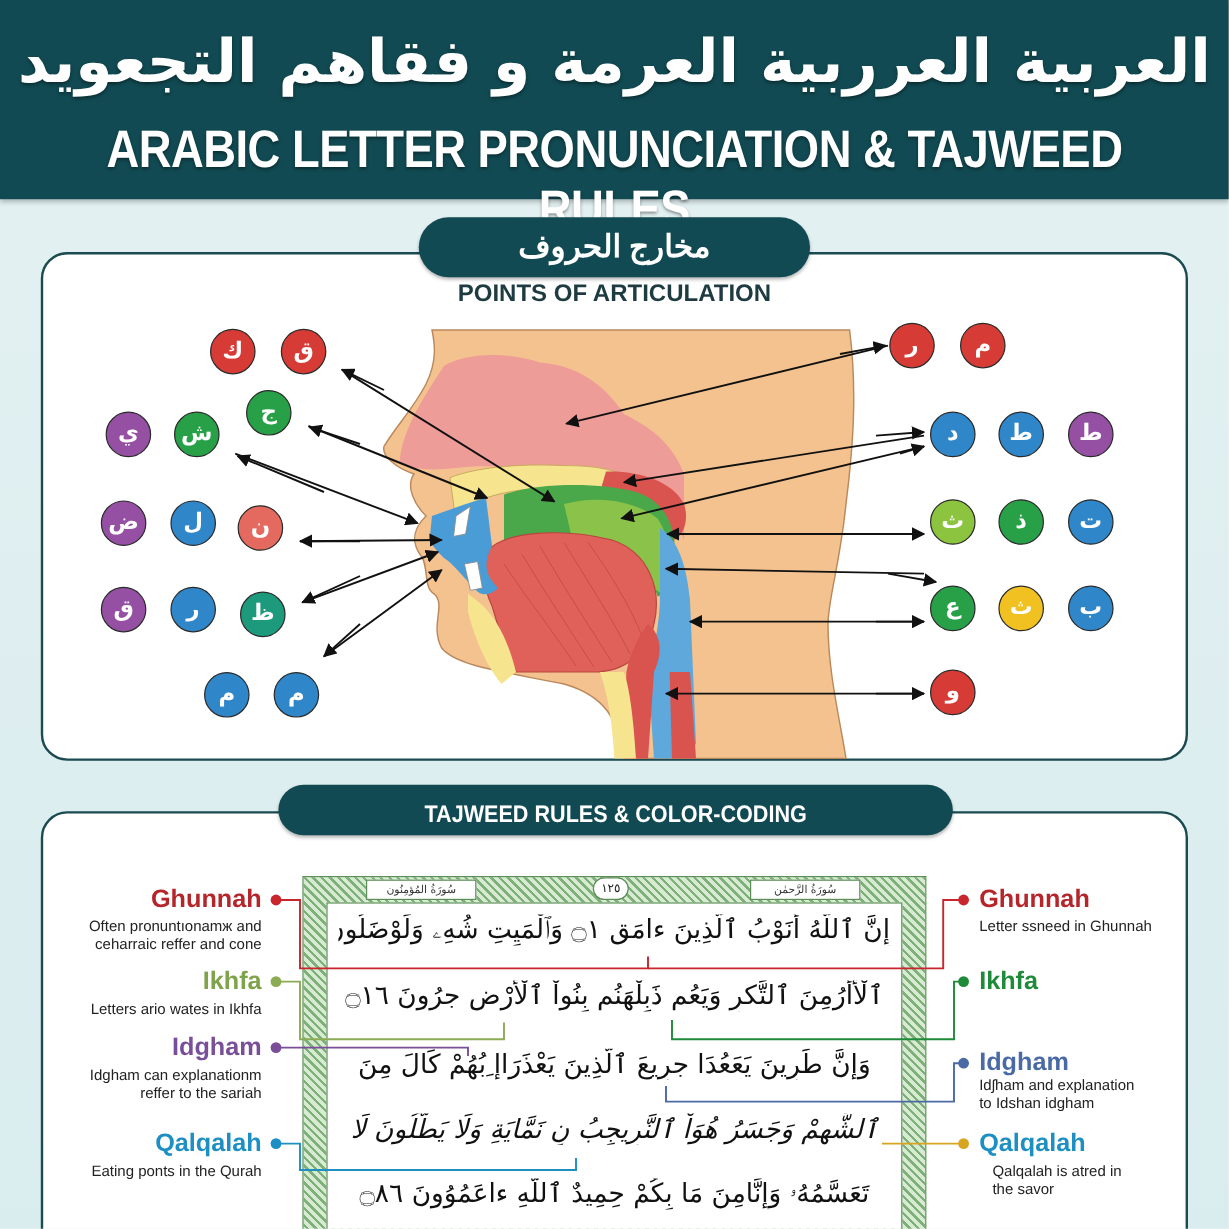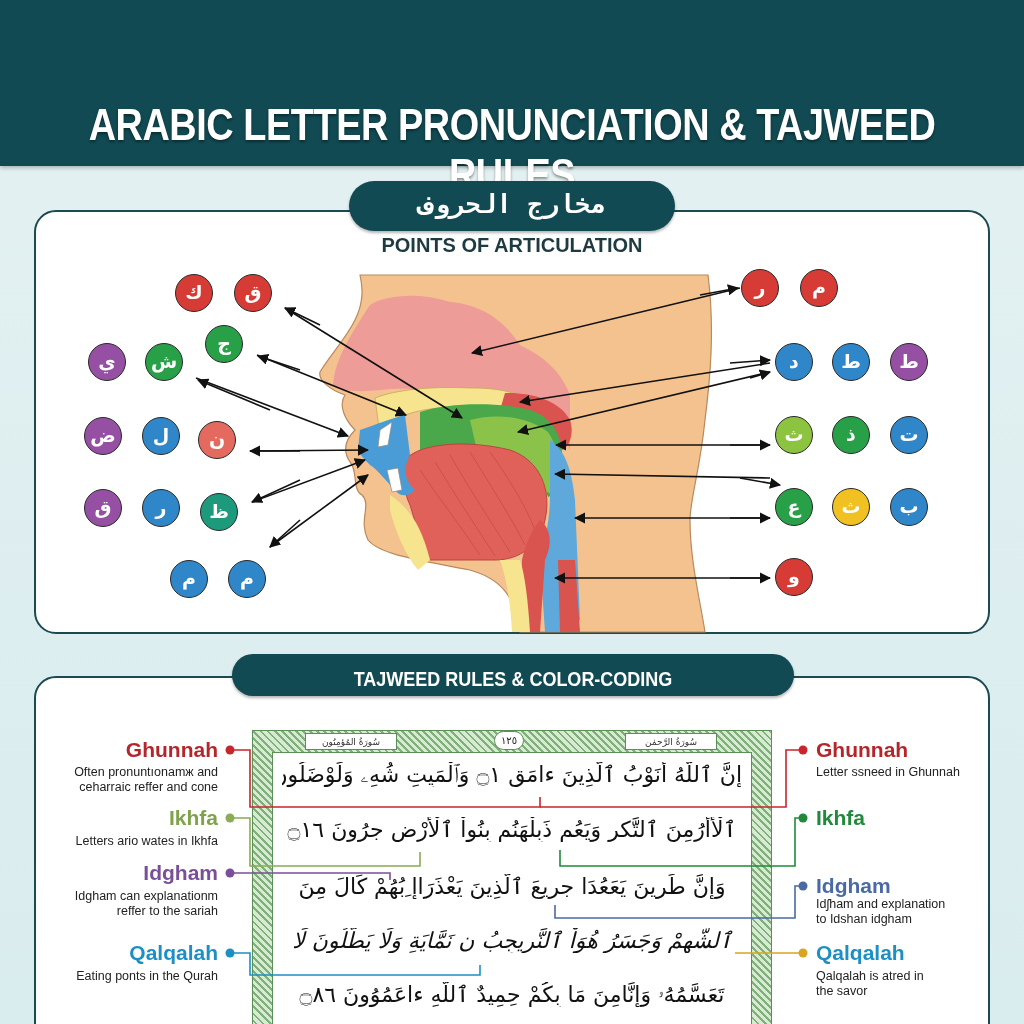--- a/index.html
+++ b/index.html
@@ -36,21 +36,21 @@
   .panel-top { left: 34px; top: 210px; width: 956px; height: 424px; }
   .panel-bottom { left: 34px; top: 676px; width: 956px; height: 380px; }
 
   .pill {
     position: absolute; background: #114a52; color: #fff;
     border-radius: 26px; text-align: center;
     box-shadow: 0 2px 3px rgba(0,0,0,0.3);
   }
   .pill-ar {
     left: 349px; top: 181px; width: 326px; height: 50px;
-    font-family: Liberation Mono, monospace; font-weight: bold; font-size: 26px;
+    font-family: Liberation Serif, serif; font-weight: bold; font-size: 26px;
     line-height: 50px; direction: rtl;
   }
   .pill-en {
     left: 232px; top: 654px; width: 562px; height: 42px;
     font-family: "Liberation Sans", sans-serif; font-weight: bold; font-size: 20px;
     line-height: 50px;
   }
   .pill-en span { display: inline-block; transform: scaleX(0.9); }
   .subtitle {
     position: absolute; left: 0; width: 1024px; top: 234px; text-align: center;
@@ -100,20 +100,21 @@
     position: absolute; left: 282px; width: 460px; text-align: center; direction: rtl;
     font-family: "DejaVu Sans", sans-serif; font-size: 22px; color: #111; white-space: nowrap;
     overflow: hidden;
   }
   .connectors { position: absolute; left: 0; top: 0; width: 1024px; height: 1024px; pointer-events: none; }
 </style>
 </head>
 <body>
 
 <div class="header">
+  <div class="ar-title">العربية العرربية العرمة و فقاهم التجعويد</div>
   <div class="en-title">ARABIC LETTER PRONUNCIATION &amp; TAJWEED RULES</div>
 </div>
 
 <div class="panel panel-top"></div>
 <div class="pill pill-ar">مخارج الحروف</div>
 <div class="subtitle">POINTS OF ARTICULATION</div>
 
 <svg class="diagram" viewBox="0 0 1024 640" xmlns="http://www.w3.org/2000/svg">
   <defs>
     <marker id="ah" viewBox="0 0 10 10" refX="9" refY="5" markerWidth="7" markerHeight="7" orient="auto-start-reverse">
@@ -291,15 +292,15 @@
 <div class="right-rule" style="left:816px; top:807px;">
   <div class="rule-title" style="color:#1f8a3a;">Ikhfa</div>
 </div>
 <div class="right-rule" style="left:816px; top:875px;">
   <div class="rule-title" style="color:#4a6aa5;">Idgham</div>
   <div class="rule-desc" style="white-space:pre-line; margin-top:0;">Idʃham and explanation
 to Idshan idgham</div>
 </div>
 <div class="right-rule" style="left:816px; top:942px;">
   <div class="rule-title" style="color:#1d8fc3;">Qalqalah</div>
-  <div class="rule-desc" style="white-space:pre-line; margin-top:5px;">Qalqalah is atred in
+  <div class="rule-desc" style="white-space:pre-line; margin-top:5px;margin-left:11px;">Qalqalah is atred in
 the savor</div>
 </div>
 
 </body></html>

